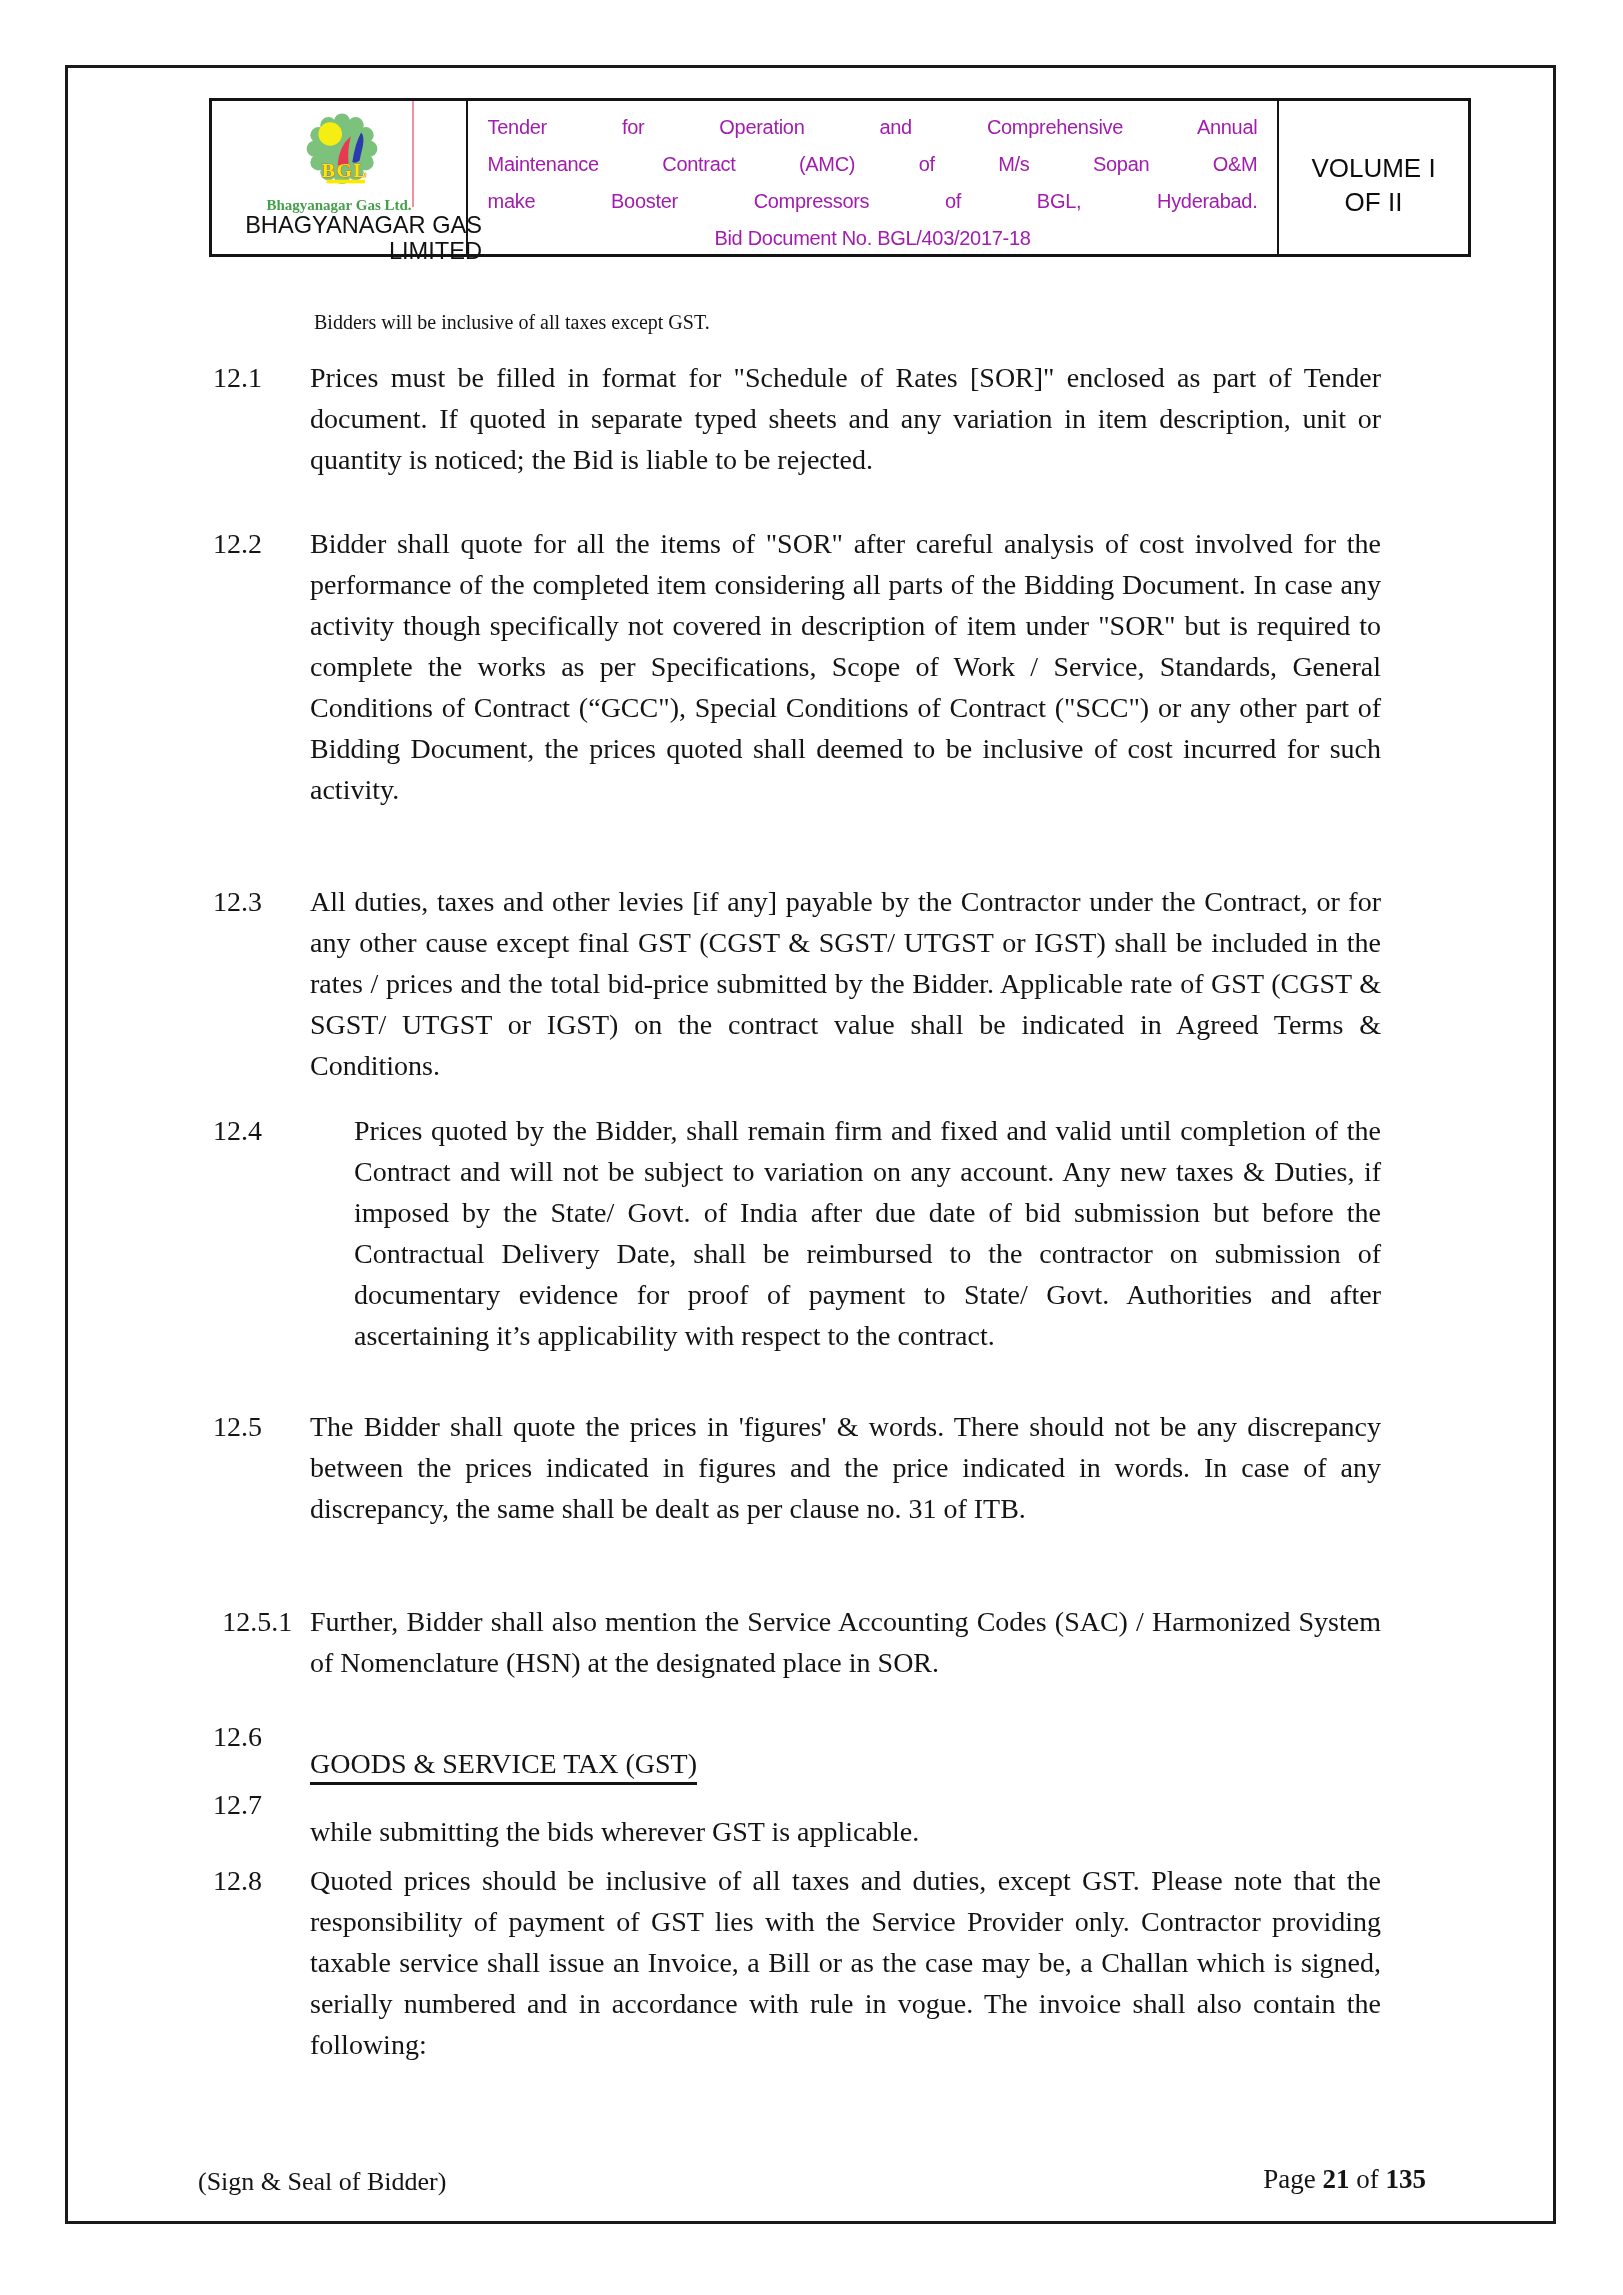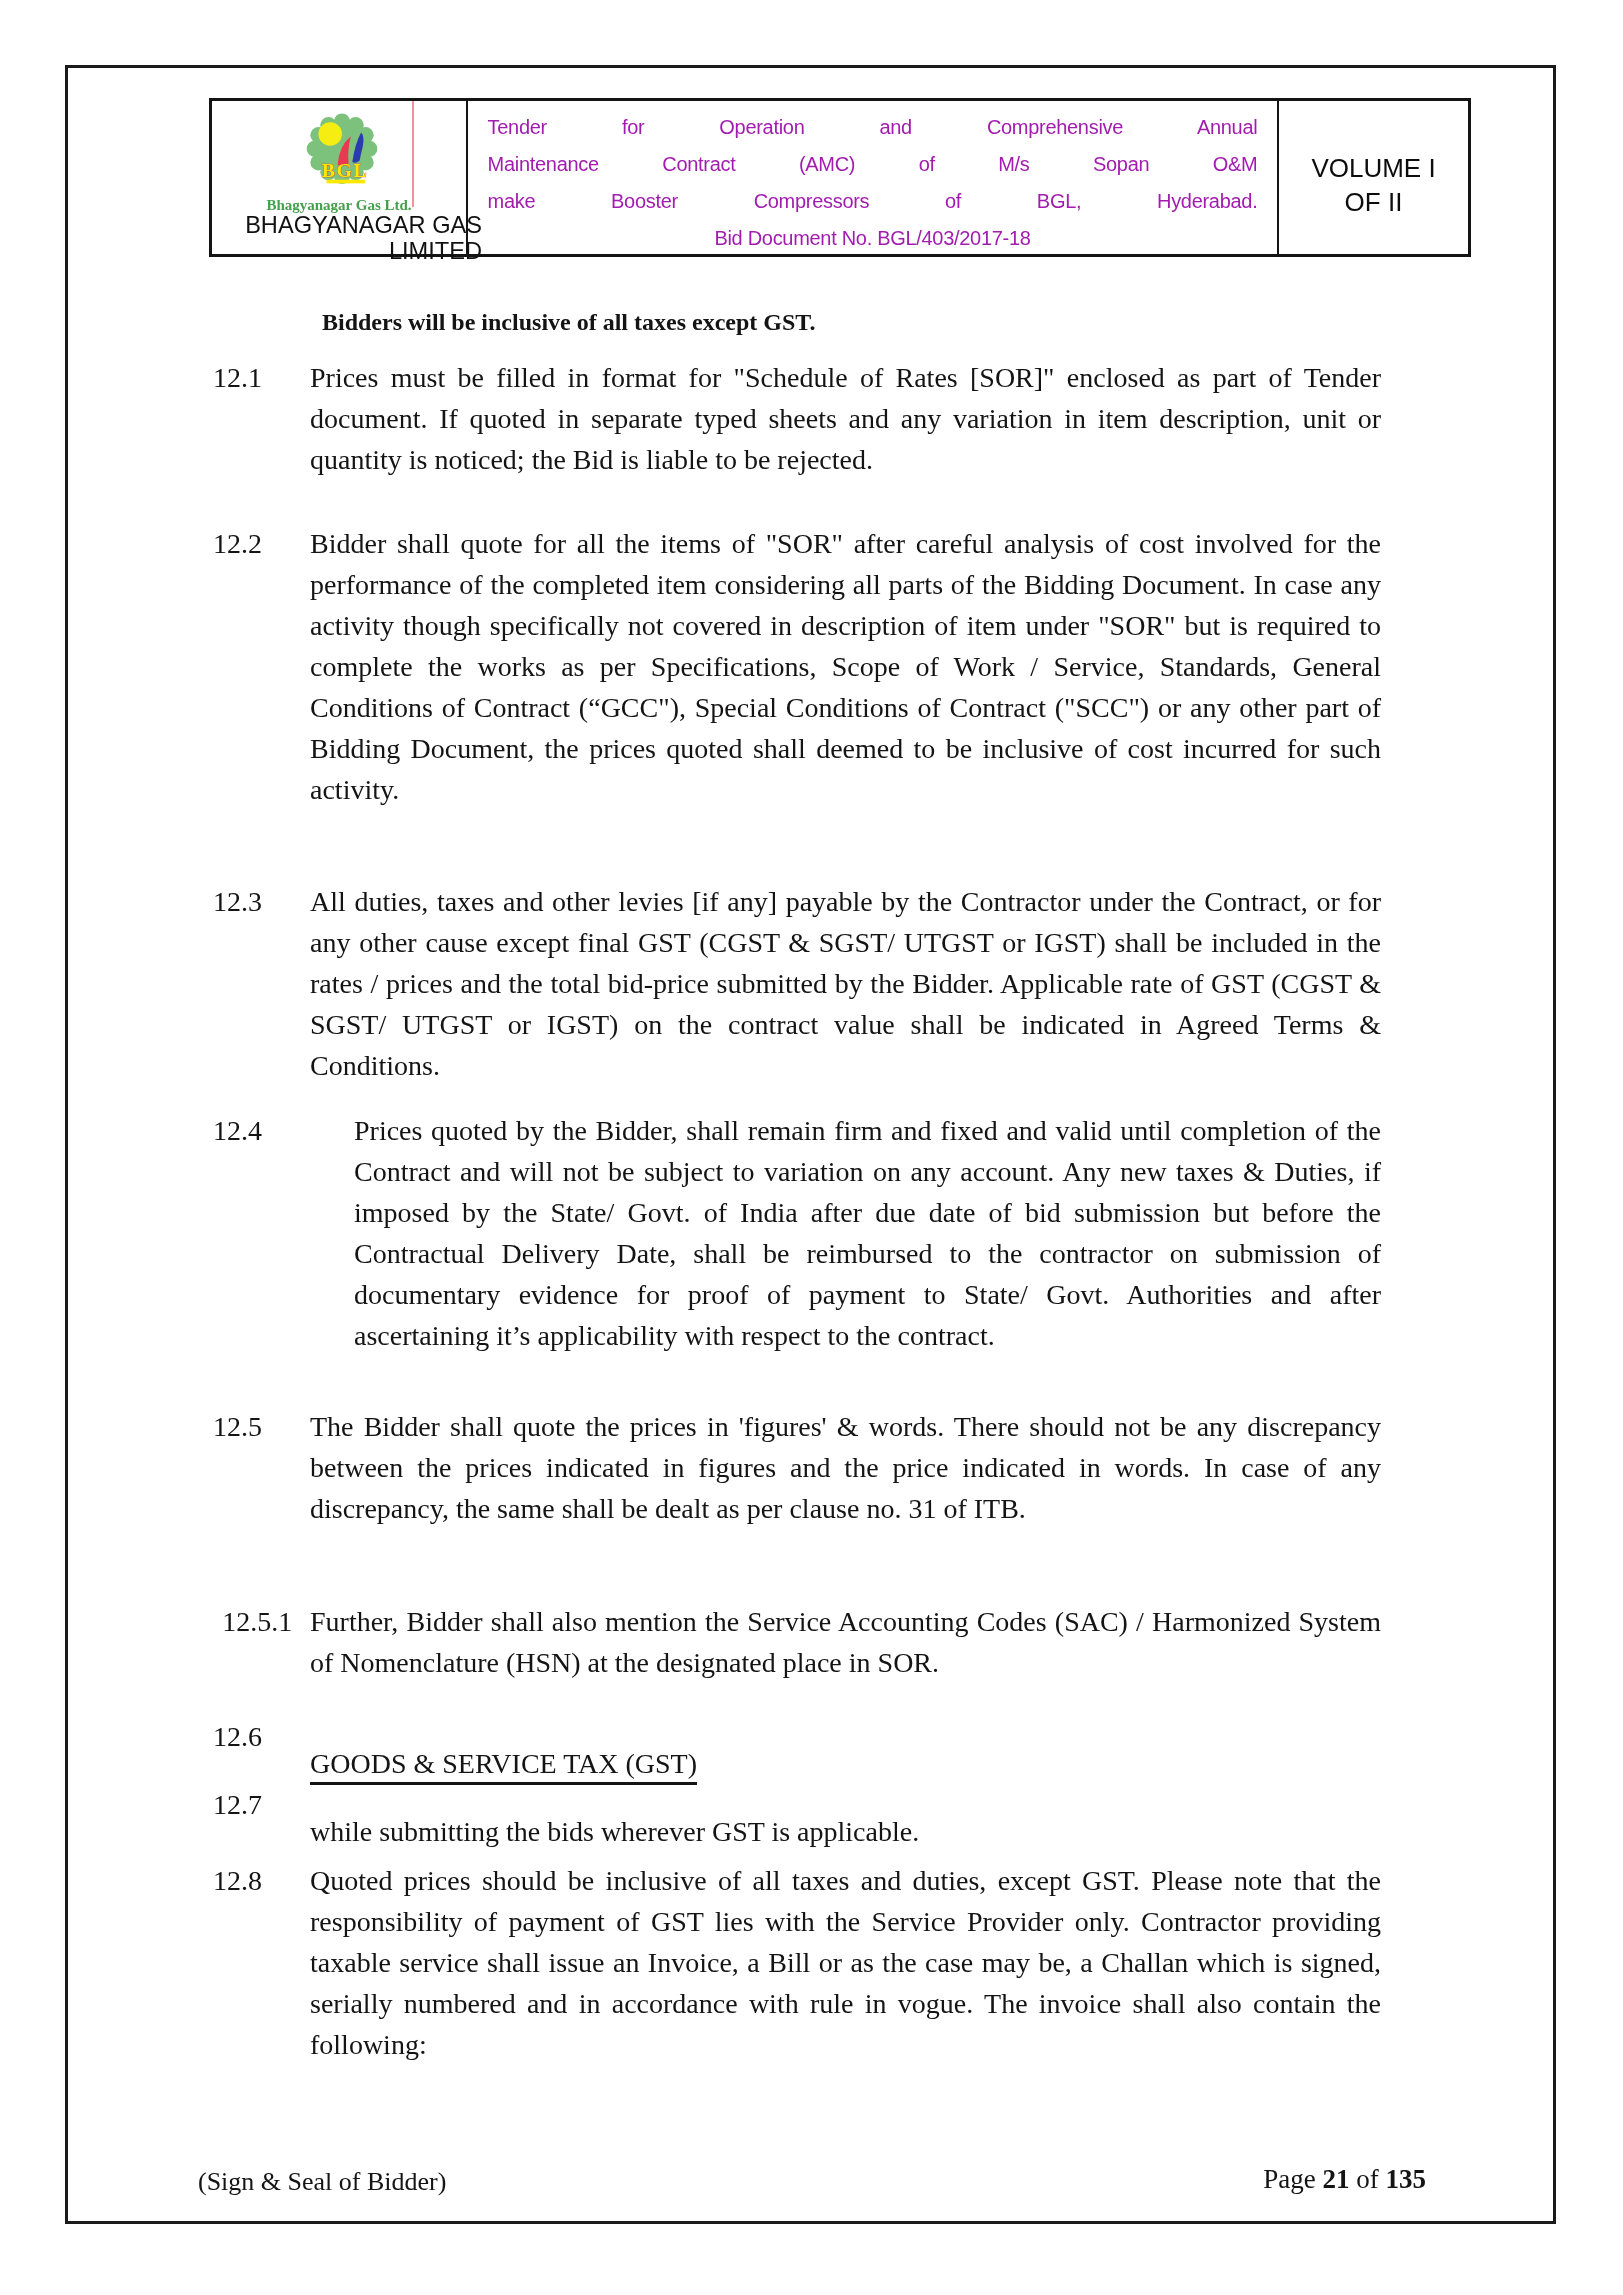--- a/index.html
+++ b/index.html
@@ -36,22 +36,22 @@
     letter-spacing:-0.3px; text-align:justify; text-align-last:justify; white-space:normal; color:#a21caf;
   }
   .title-line.centered { text-align:center; text-align-last:center; }
 
   .volume-line {
     font-family:"Liberation Sans", sans-serif; font-size:26px; line-height:34px; color:#0d0d0d;
   }
 
   
   .intro {
-    position:absolute; left:322px; top:302px; width:1071px;
-    font-size:24px; line-height:41px;font-weight:bold;
+    position:absolute; left:314px; top:302px; width:1071px;
+    font-size:20px; line-height:41px;
   }
   .clause {
     position:absolute; left:213px; width:1168px;
     display:grid; grid-template-columns:97px 1fr; align-items:start;
     font-size:28px; line-height:41px;
   }
   .clause .num { white-space:nowrap; }
   .clause .txt { text-align:justify; }
   .clause .txt.left { text-align:left;margin-top:27px; }
   .c121 { top:357px; }

